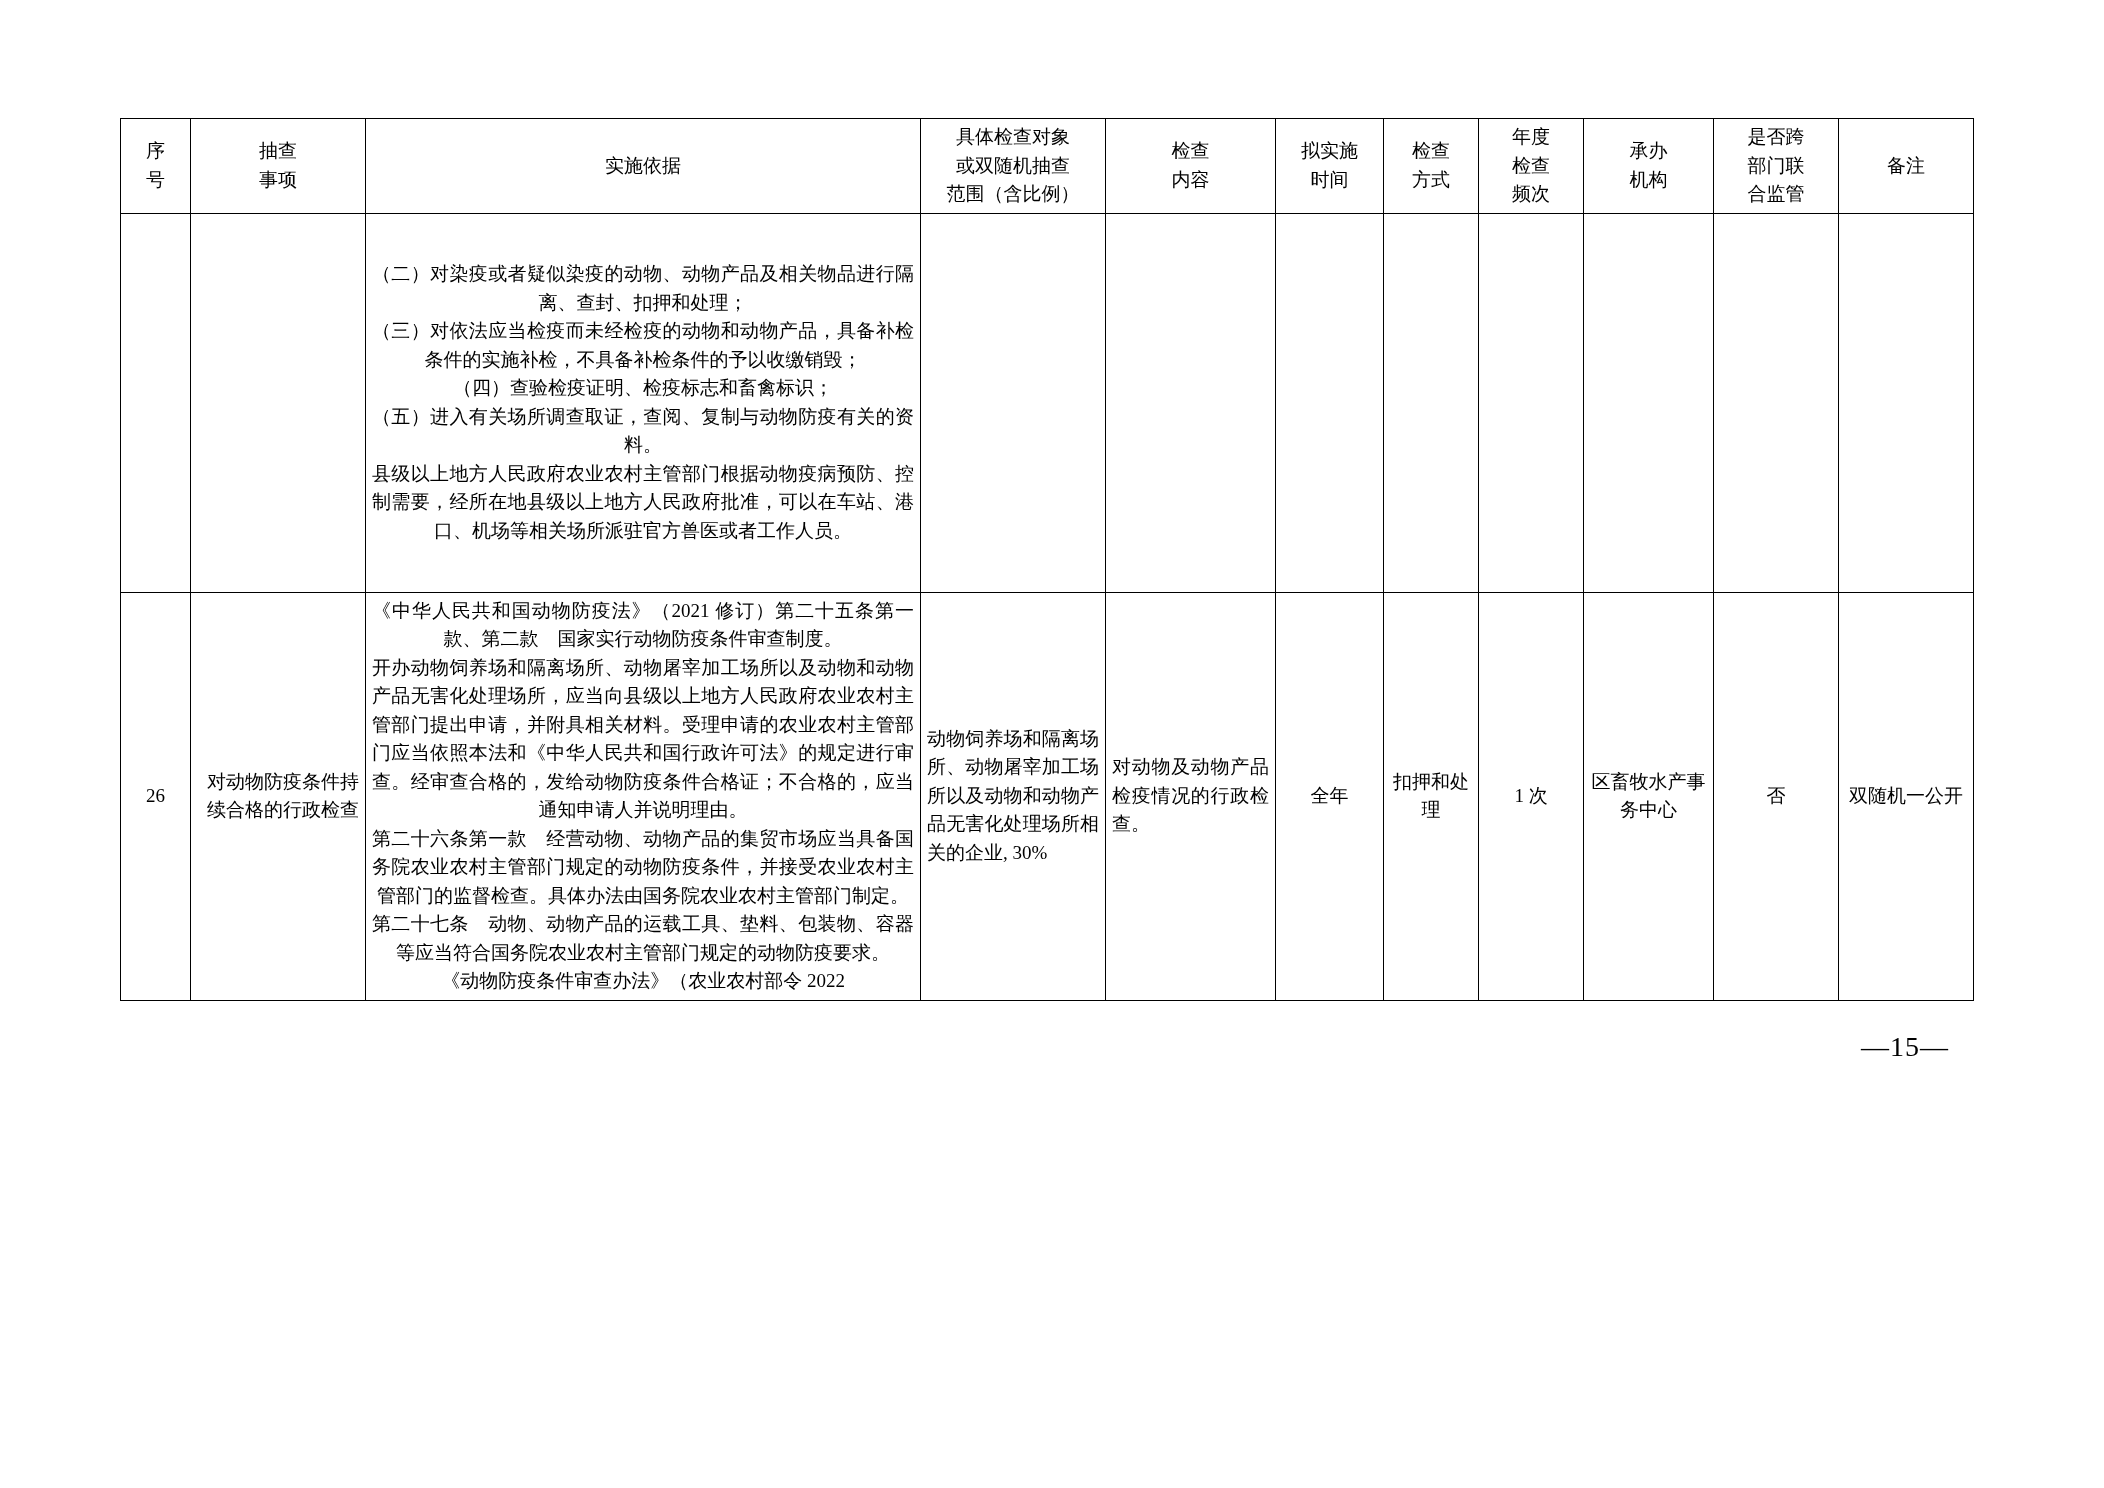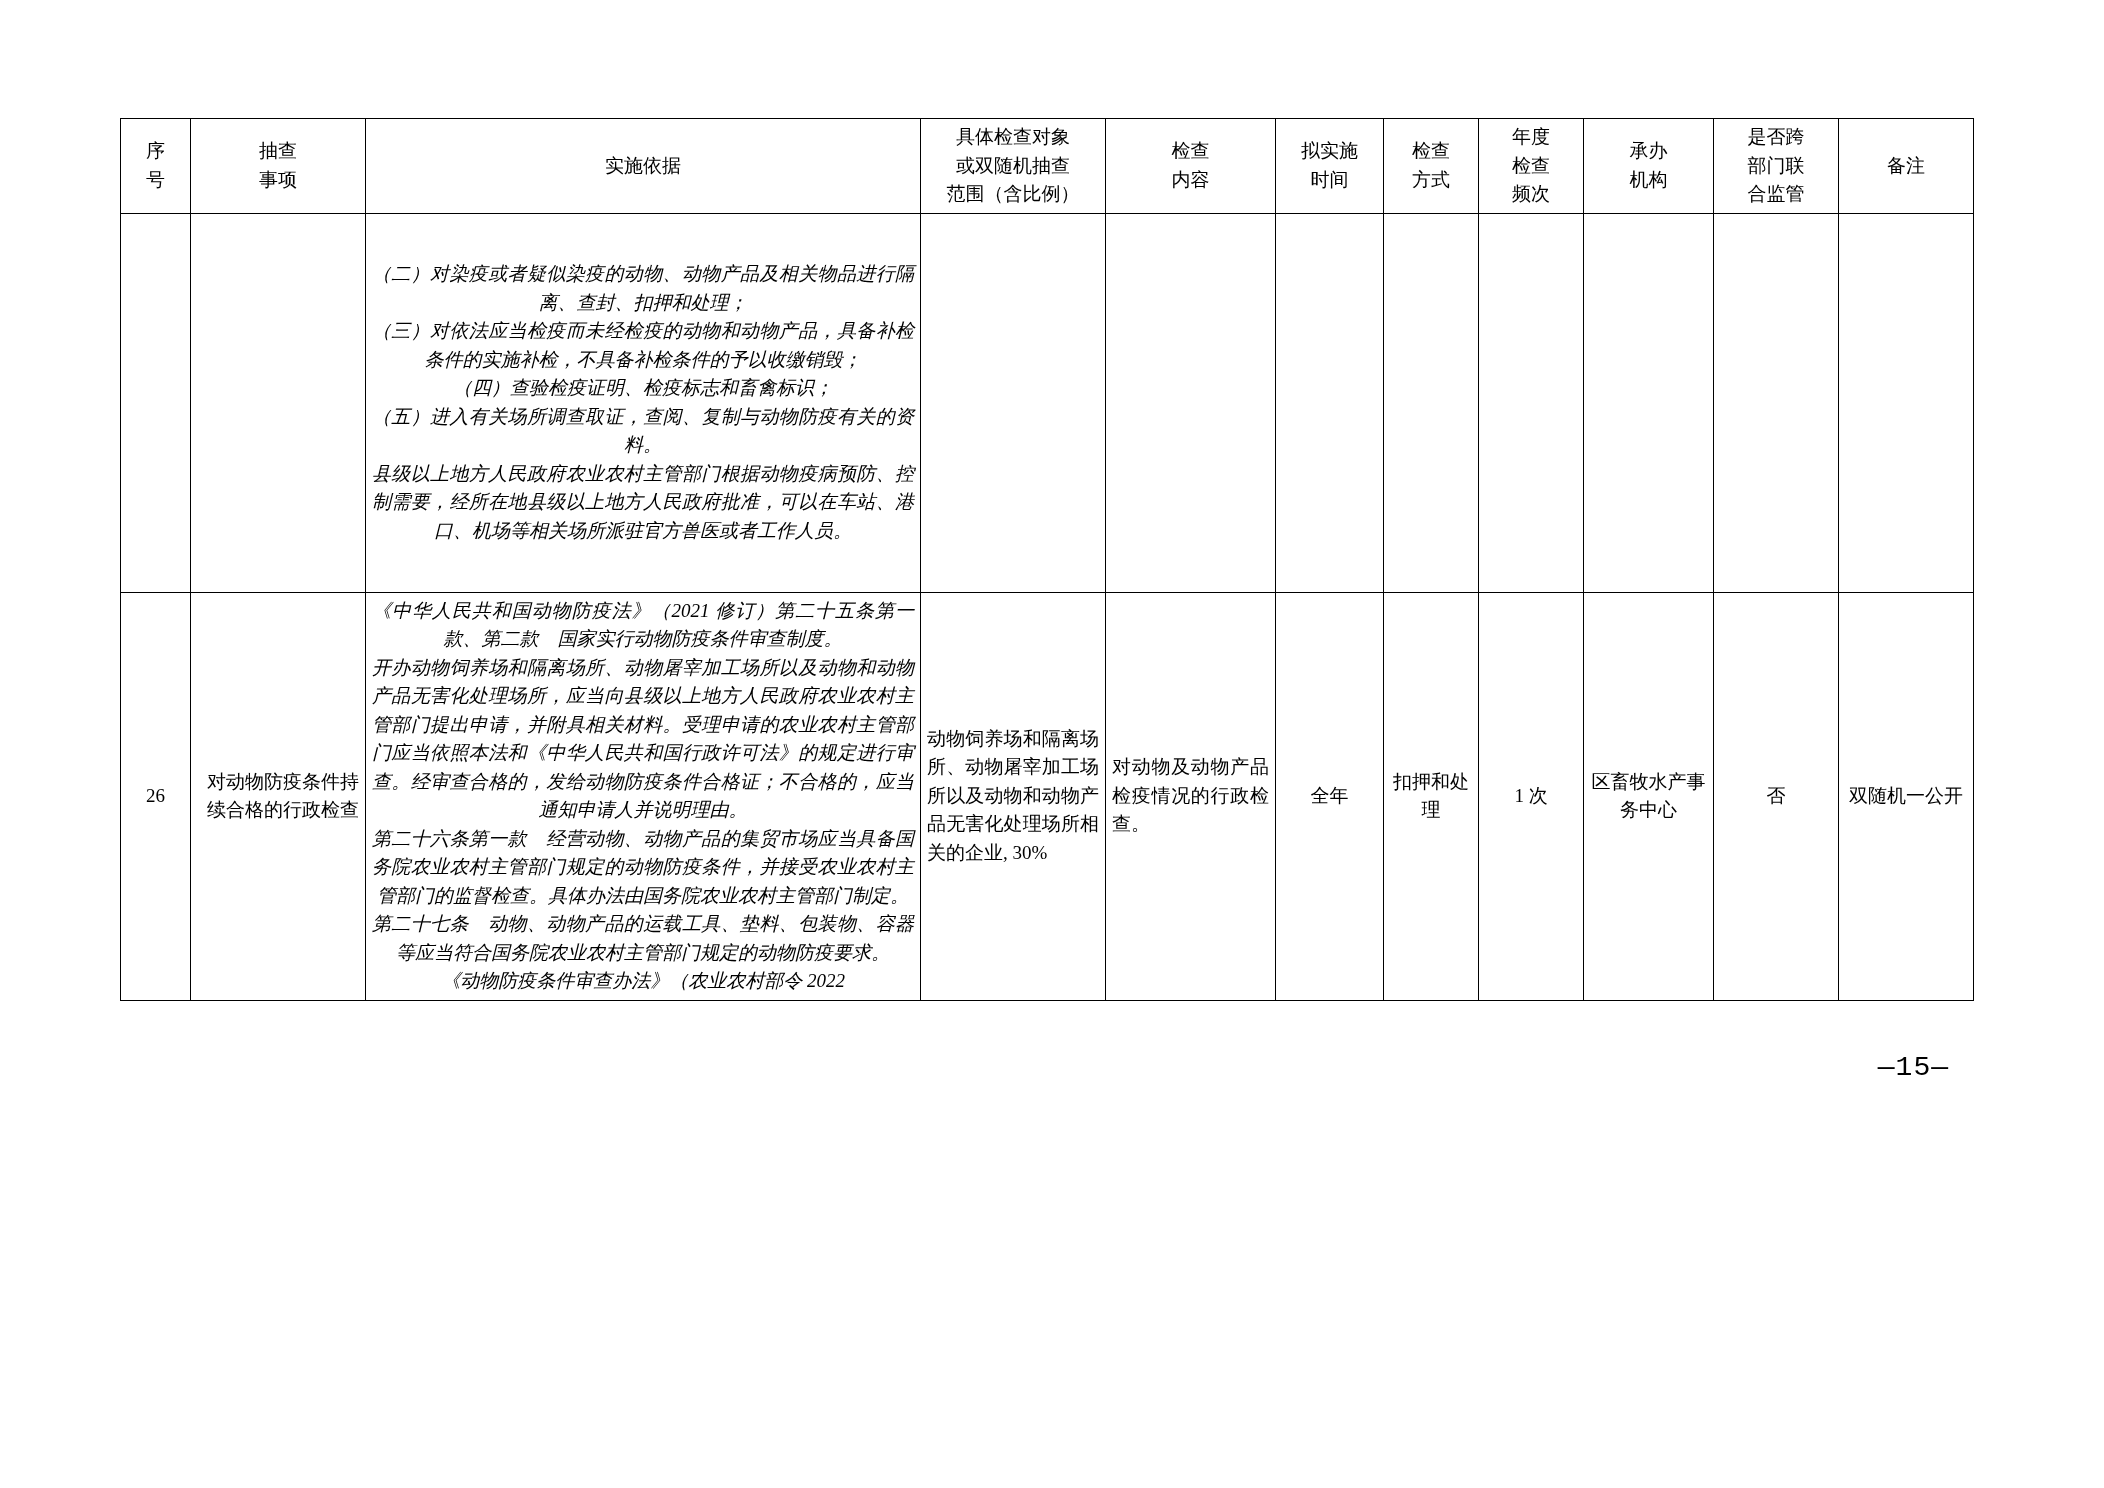--- a/index.html
+++ b/index.html
@@ -58,21 +58,20 @@
     text-align: justify;
     text-align-last: center;
     font-size: 19.5px;
     line-height: 1.62;
     padding: 8px 14px;
     vertical-align: middle;
   }
   .basis-cell p {
     margin: 0;
     text-indent: 0;
-    font-style: italic;
   }
   .basis-cell p.ind {
     text-indent: 0;
   }
   .scope-cell {
     text-align: justify;
     text-align-last: left;
     font-size: 19.5px;
     line-height: 1.6;
     padding: 6px 10px;
@@ -92,24 +91,24 @@
     padding: 6px 6px;
   }
   .small-center {
     text-align: center;
     font-size: 19.5px;
     line-height: 1.55;
   }
   .page-number {
     position: absolute;
     right: 155px;
-    bottom: 405px;
+    bottom: 425px;
     font-size: 28px;
     letter-spacing: 1px;
-    font-family: Liberation Mono, monospace;
+    font-family: Liberation Serif, serif;
     text-align: right;
   }
   .row-first td { height: 370px; }
 </style>
 </head>
 <body>
 
 <div class="page">
 
   <table class="inspection-table">

